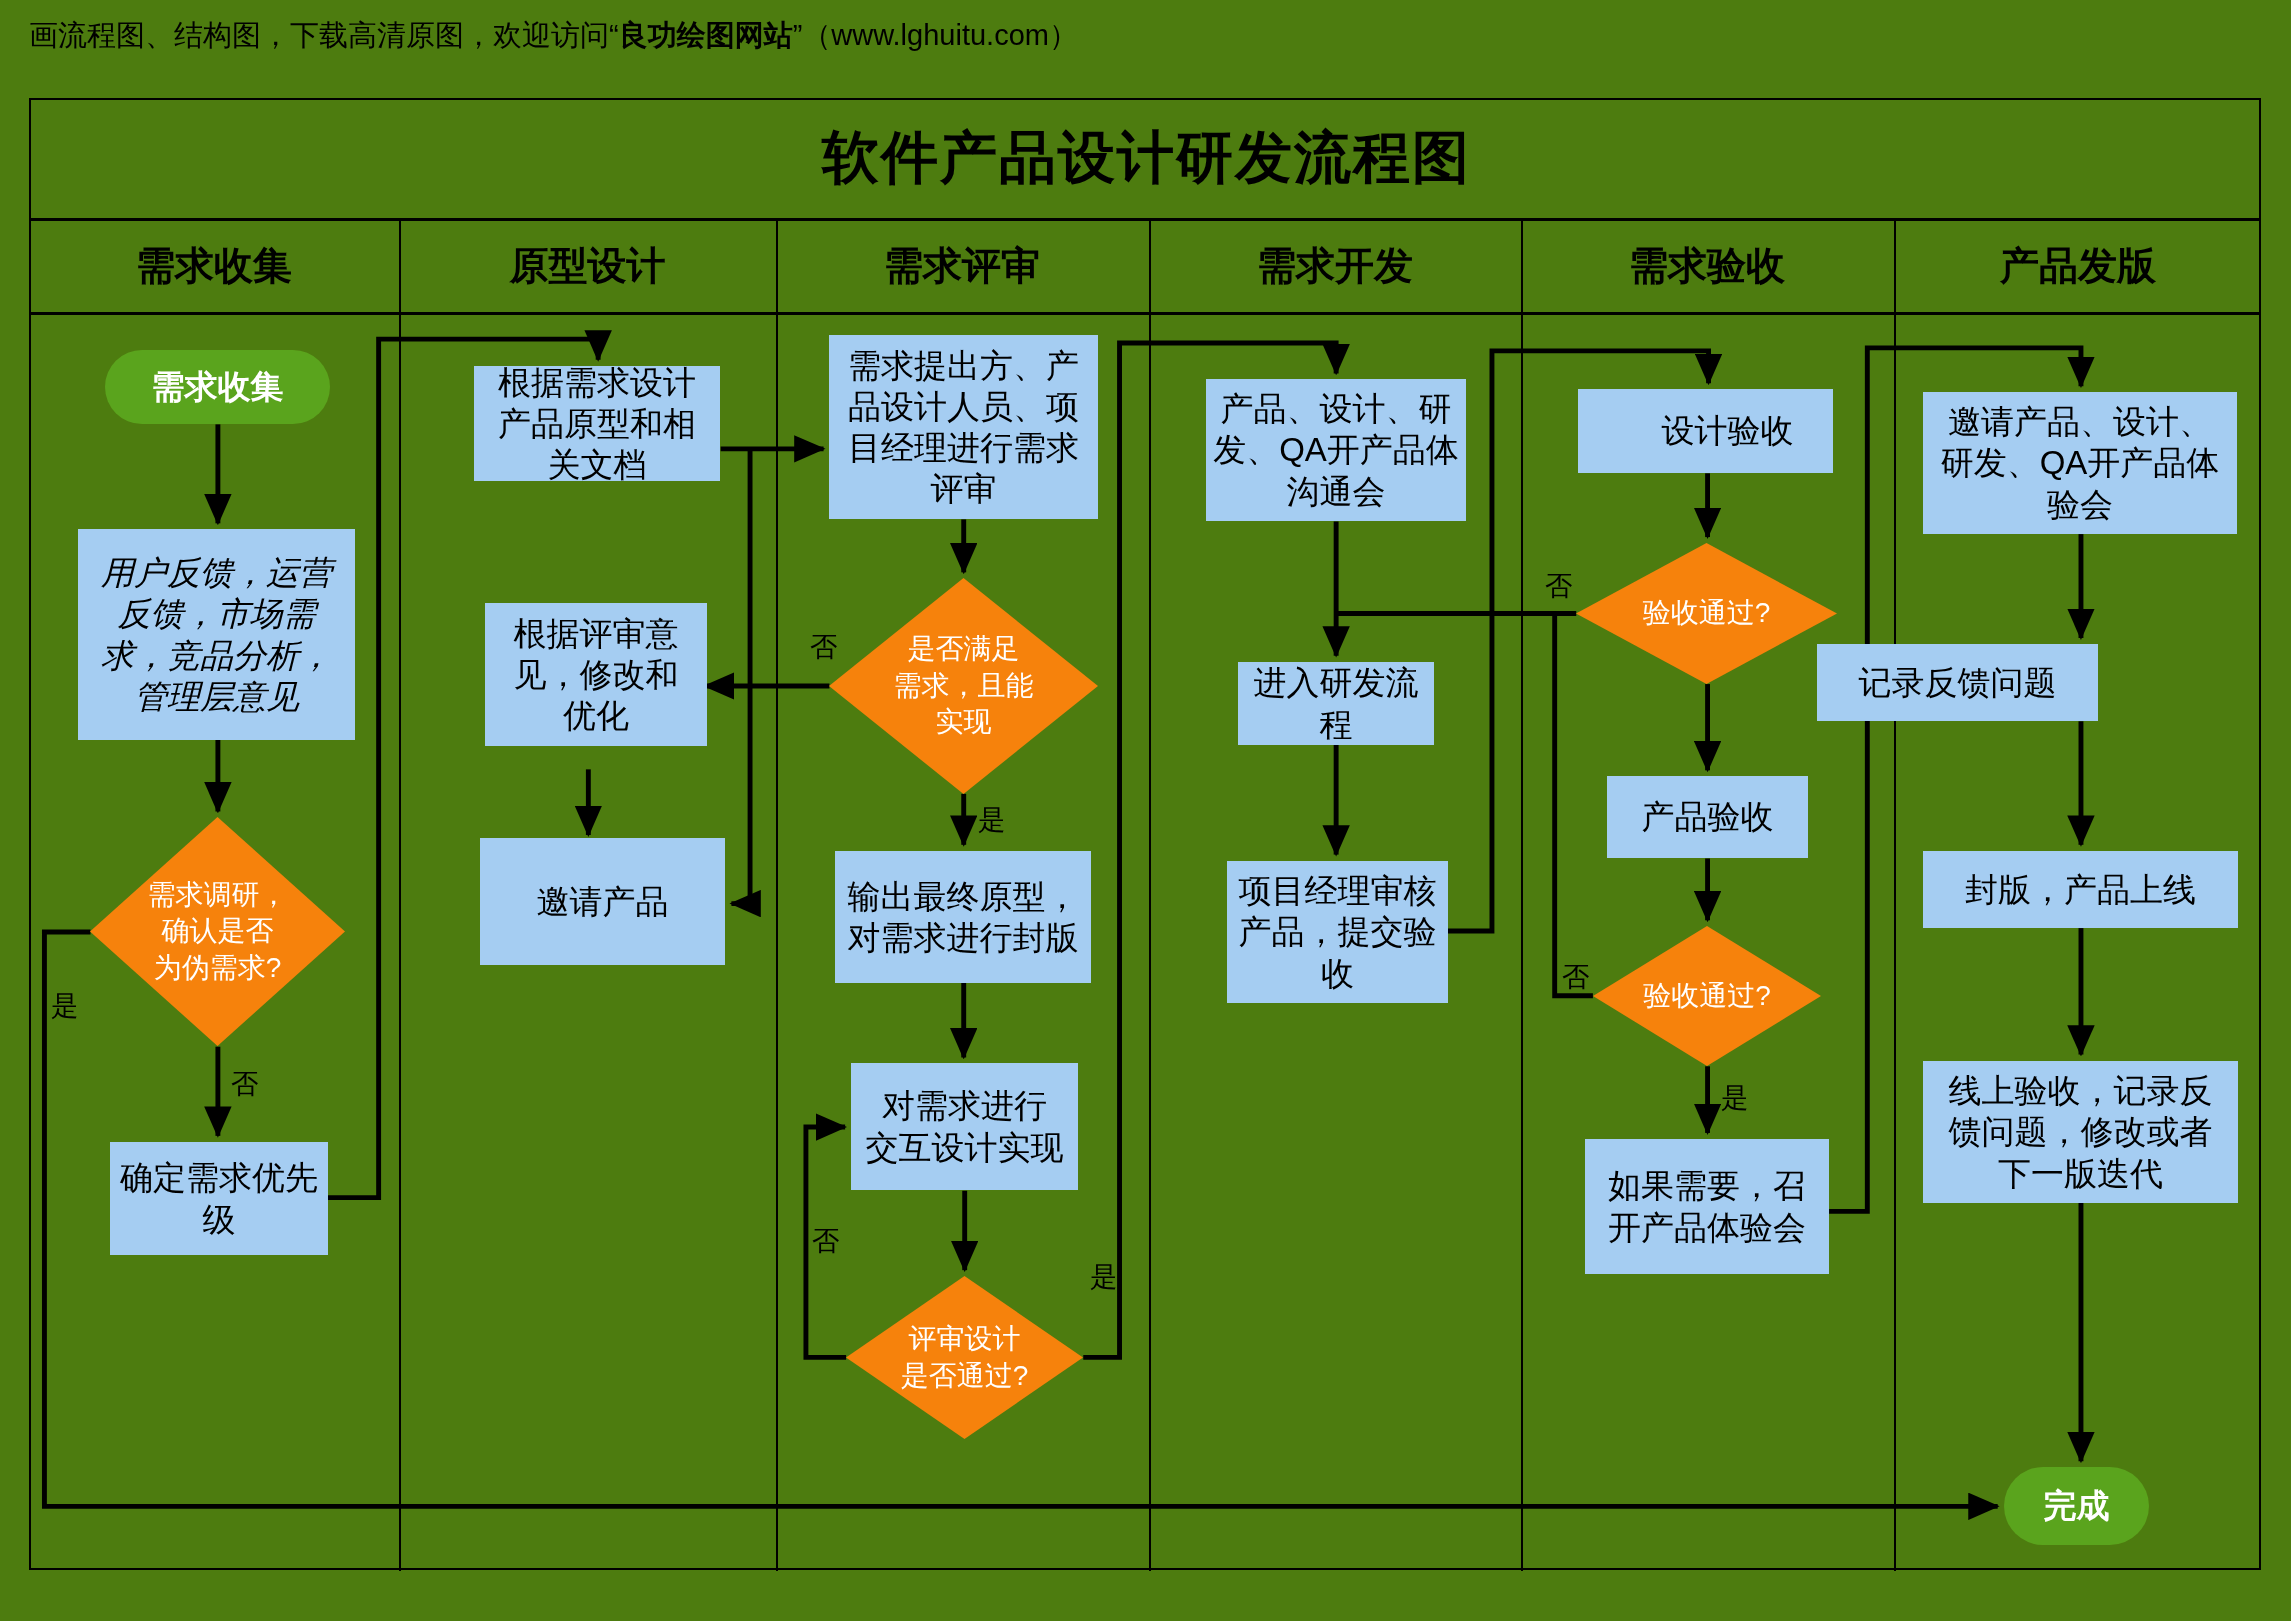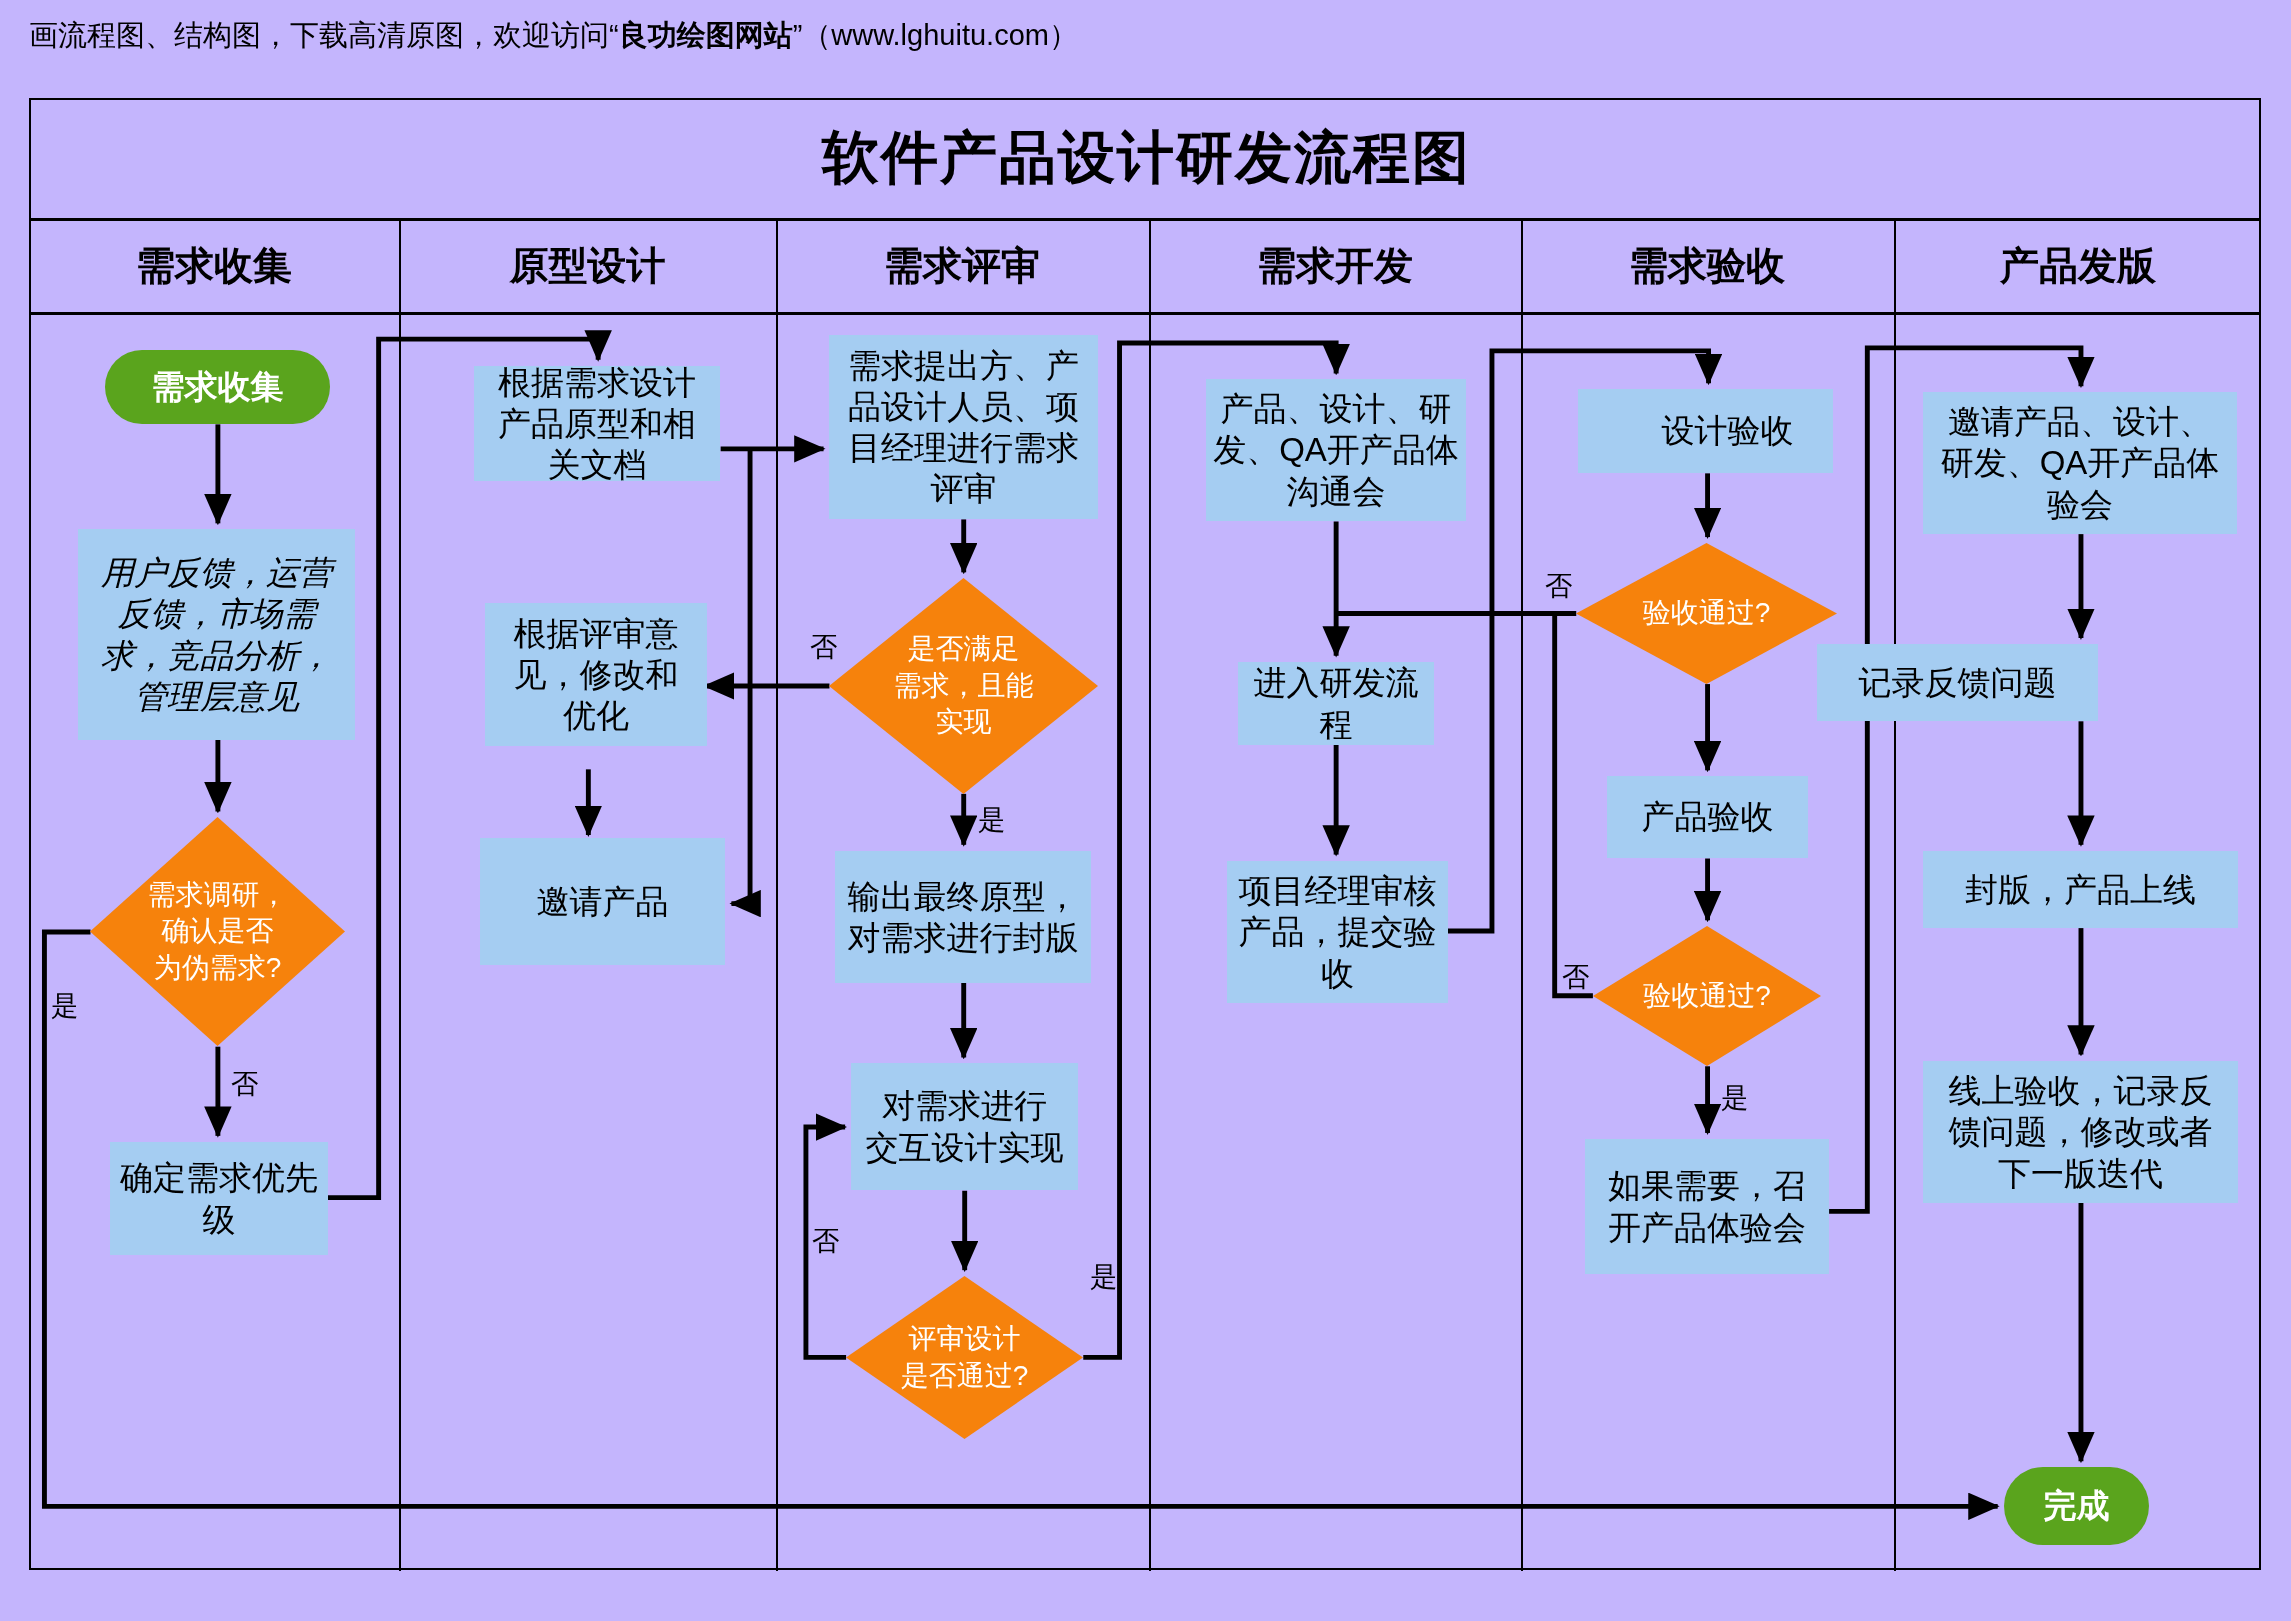--- a/index.html
+++ b/index.html
@@ -1,16 +1,16 @@
 <!DOCTYPE html>
 <html><head>
 <meta charset="utf-8">
 <style>
   html,body{margin:0;padding:0;background:#fff;}
-  .page{position:relative;width:2292px;height:1621px;background:#c4b5fd;
+  .page{position:relative;width:2292px;height:1621px;background:#4d7c0f;
         font-family:"Liberation Sans","DejaVu Sans",sans-serif;color:#000;overflow:hidden;}
   .credit{position:absolute;left:29px;top:15.7px;font-size:29px;white-space:nowrap;}
   .credit b{font-weight:bold;}
   .table-border{position:absolute;left:29px;top:98px;width:2232px;height:1472px;
         border:2.9px solid #000;box-sizing:border-box;}
   .hline{position:absolute;background:#000;}
   .vline{position:absolute;background:#000;}
   .chart-title{position:absolute;left:29px;top:98px;width:2235px;height:120px;
         display:flex;align-items:center;justify-content:center;
         font-size:57px;font-weight:bold;letter-spacing:2px;}

